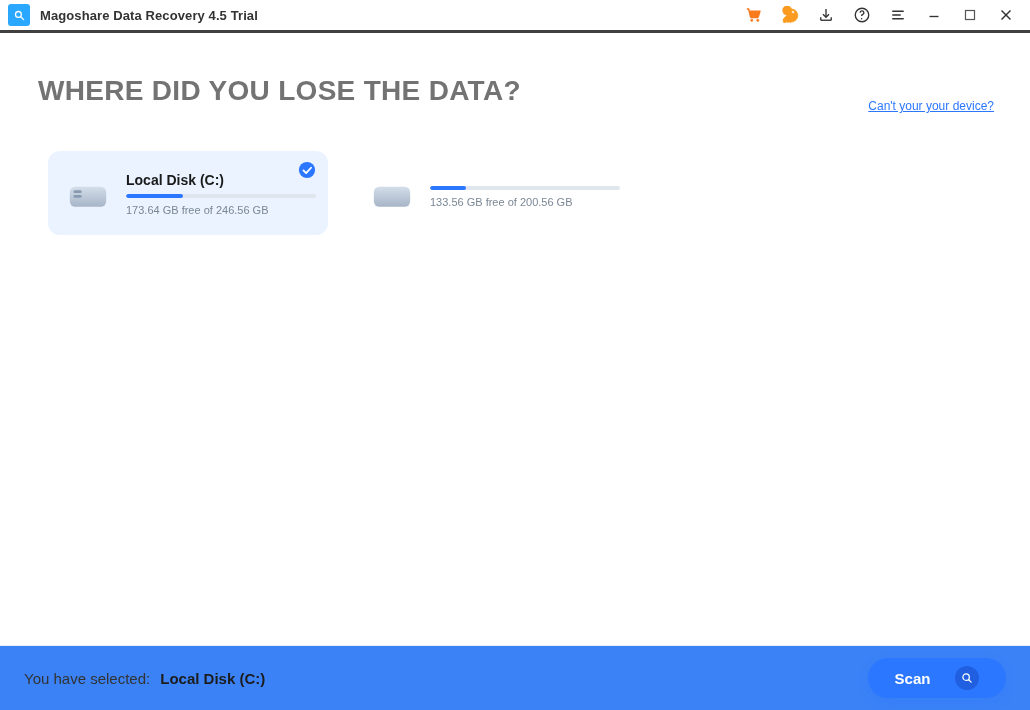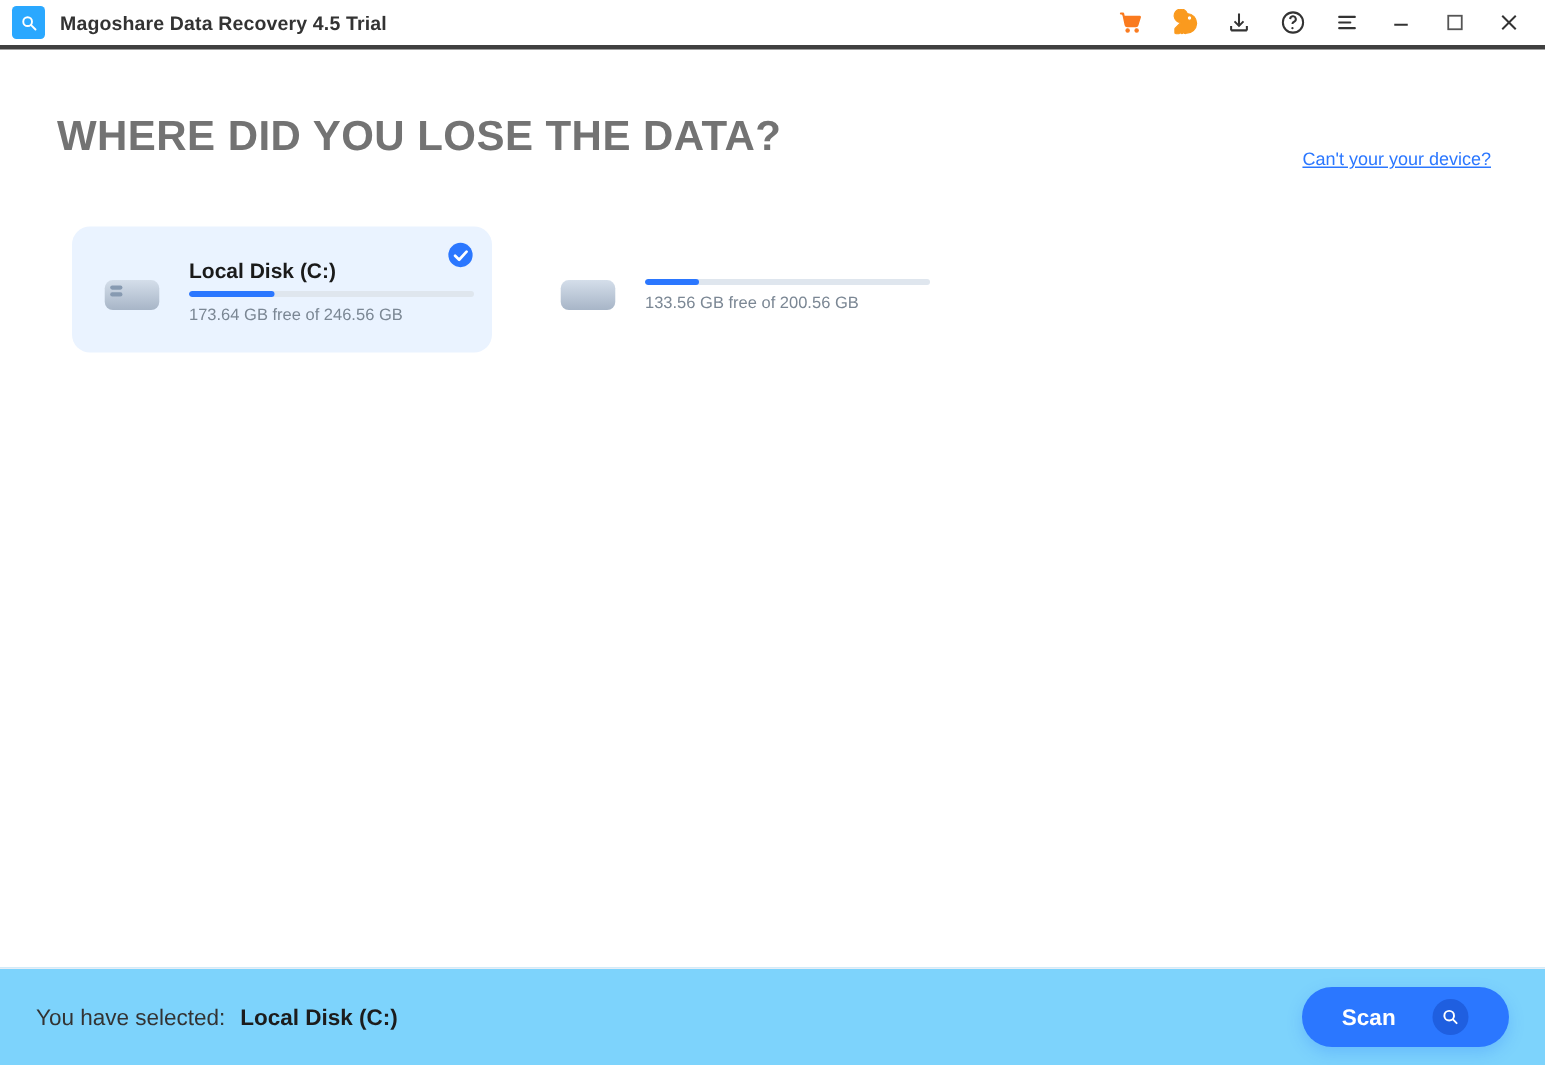--- a/index.html
+++ b/index.html
@@ -113,21 +113,21 @@
       position: absolute; top: 10px; right: 12px;
       width: 18px; height: 18px;
     }
 
     
     .desktop-svg, .disk-svg { width: 44px; height: 40px; display:block; }
 
     
     .footer {
       height: 65px;
-      background: #7dd3fc;
+      background: #3b82f6;
       border-top: 1px solid #e7edf5;
       display: flex; align-items: center;
       padding: 0 24px;
     }
     .footer .sel-label { font-size: 15px; color: #333; }
     .footer .sel-value { font-size: 15px; font-weight: 700; color: #1c1c1c; margin-left: 10px; }
     .footer .spacer { flex: 1 1 auto; }
     .scan-btn {
       width: 138px; height: 40px; border-radius: 20px;
       background: #2b77ff;

